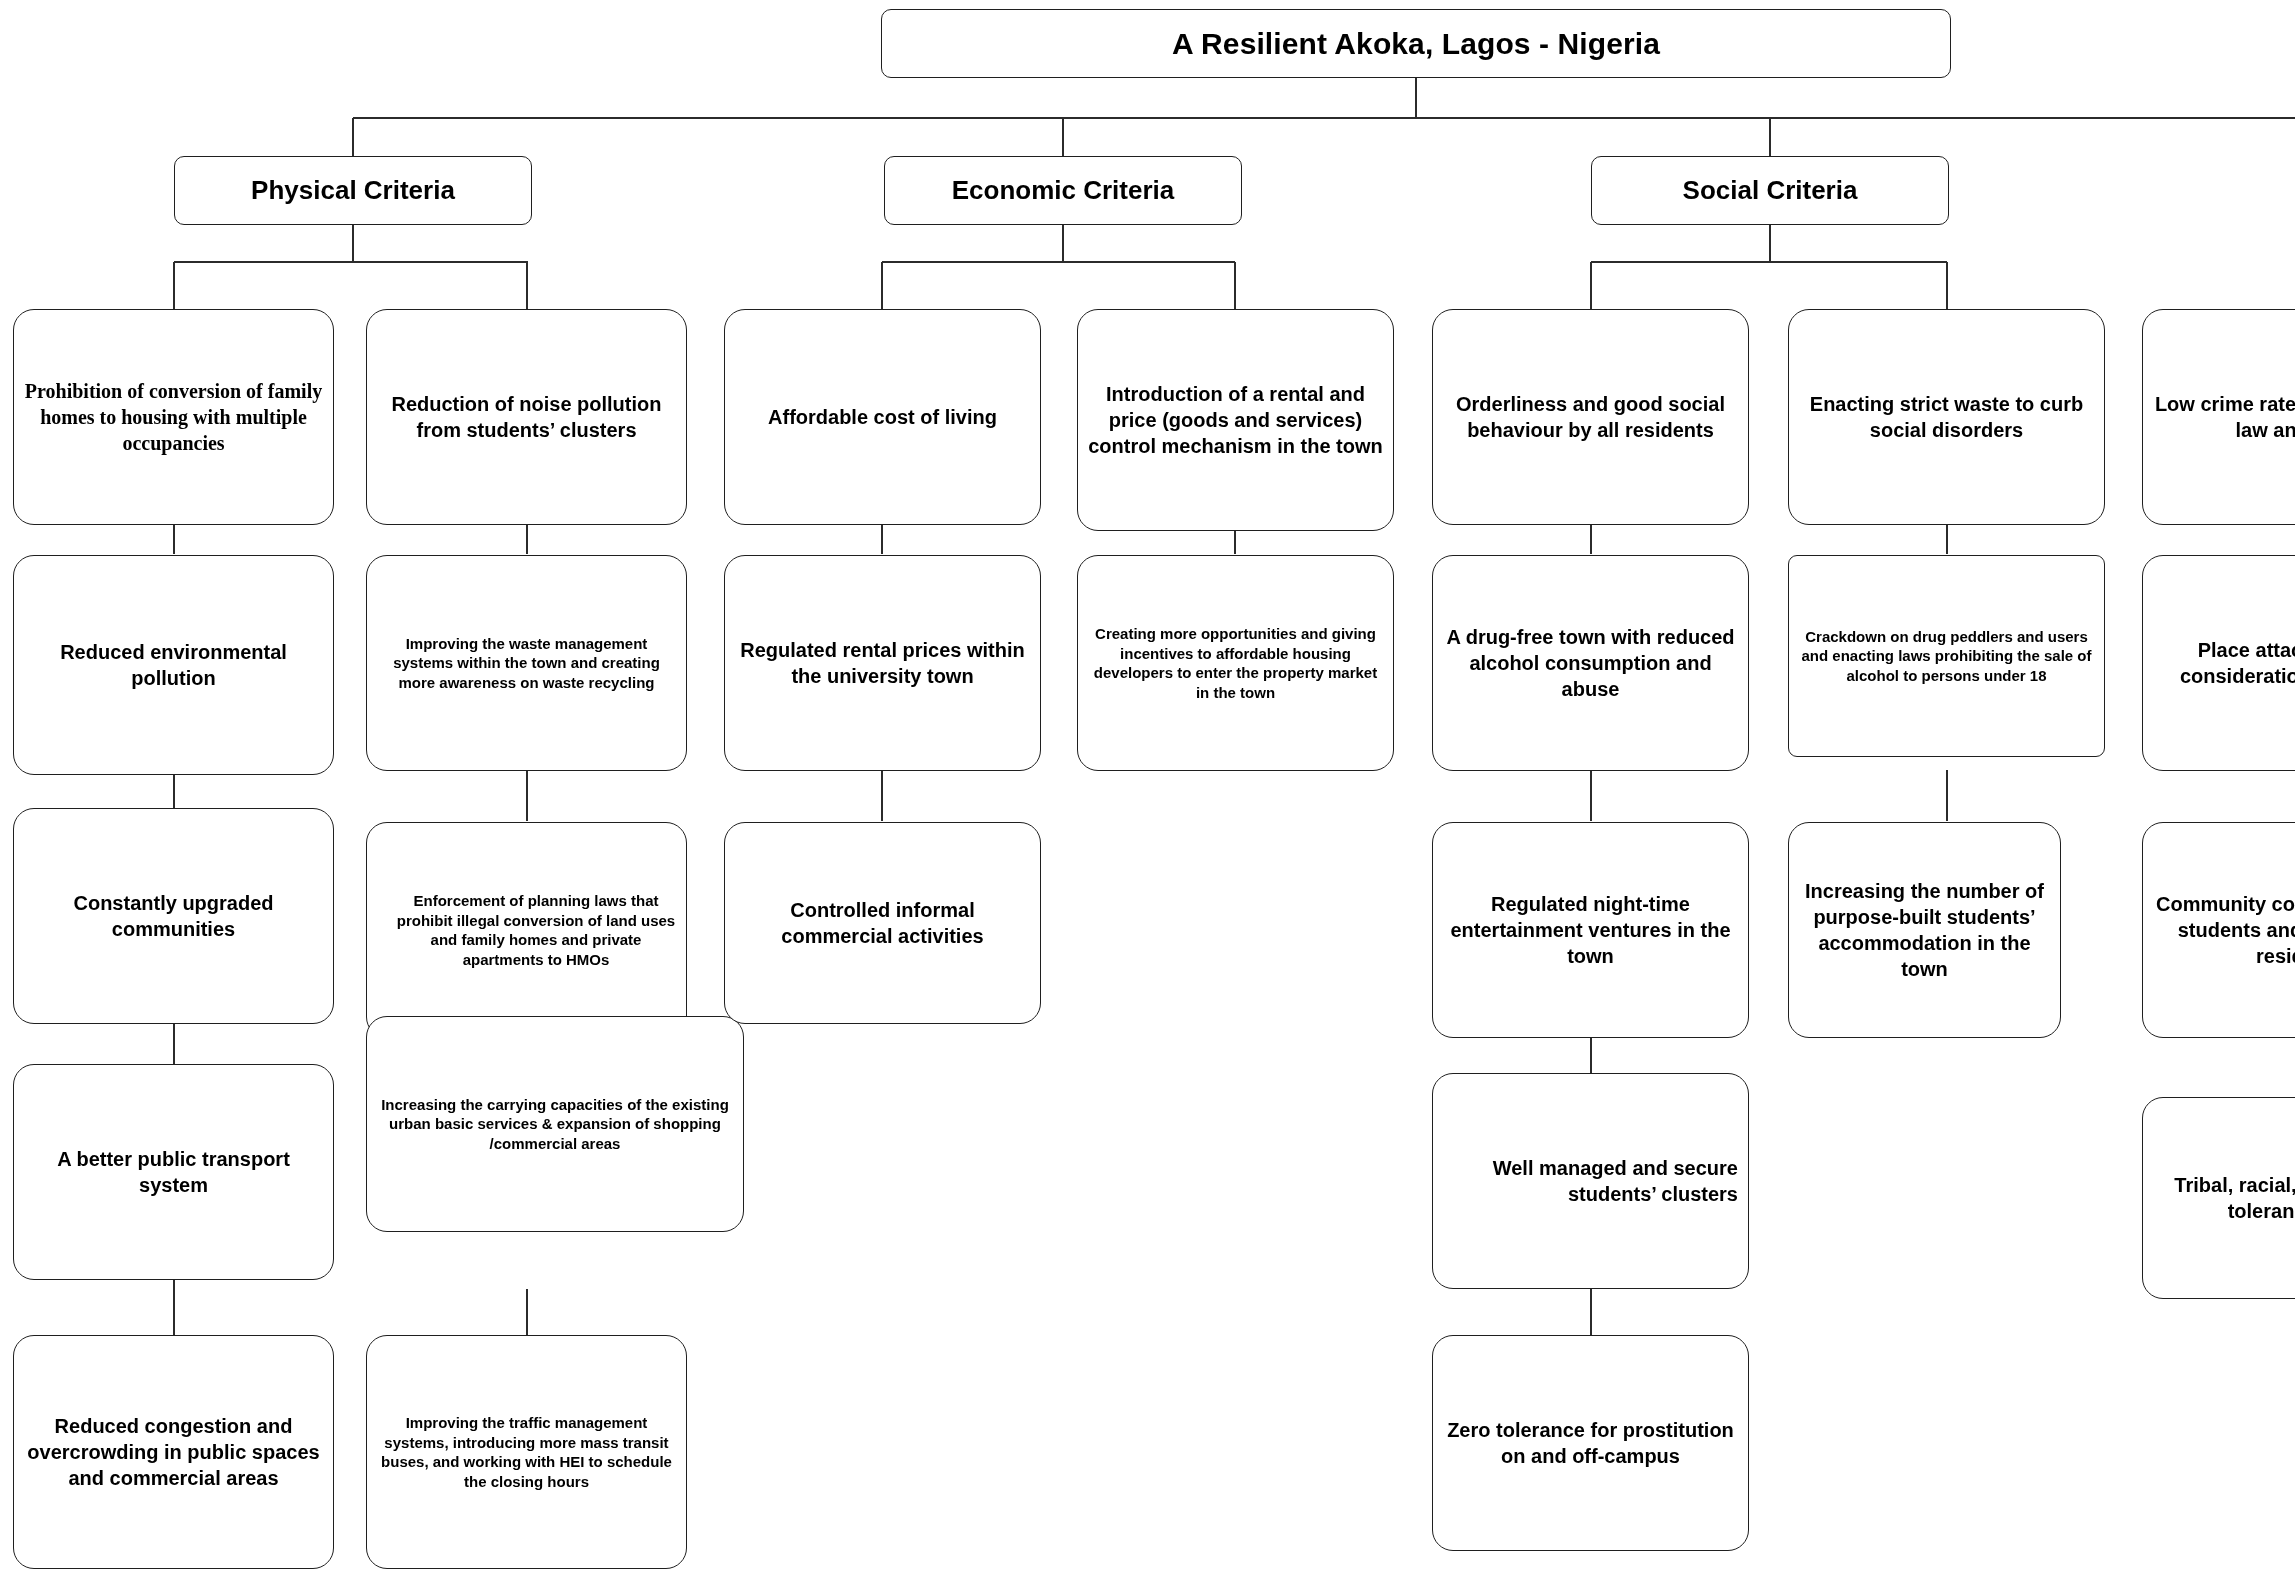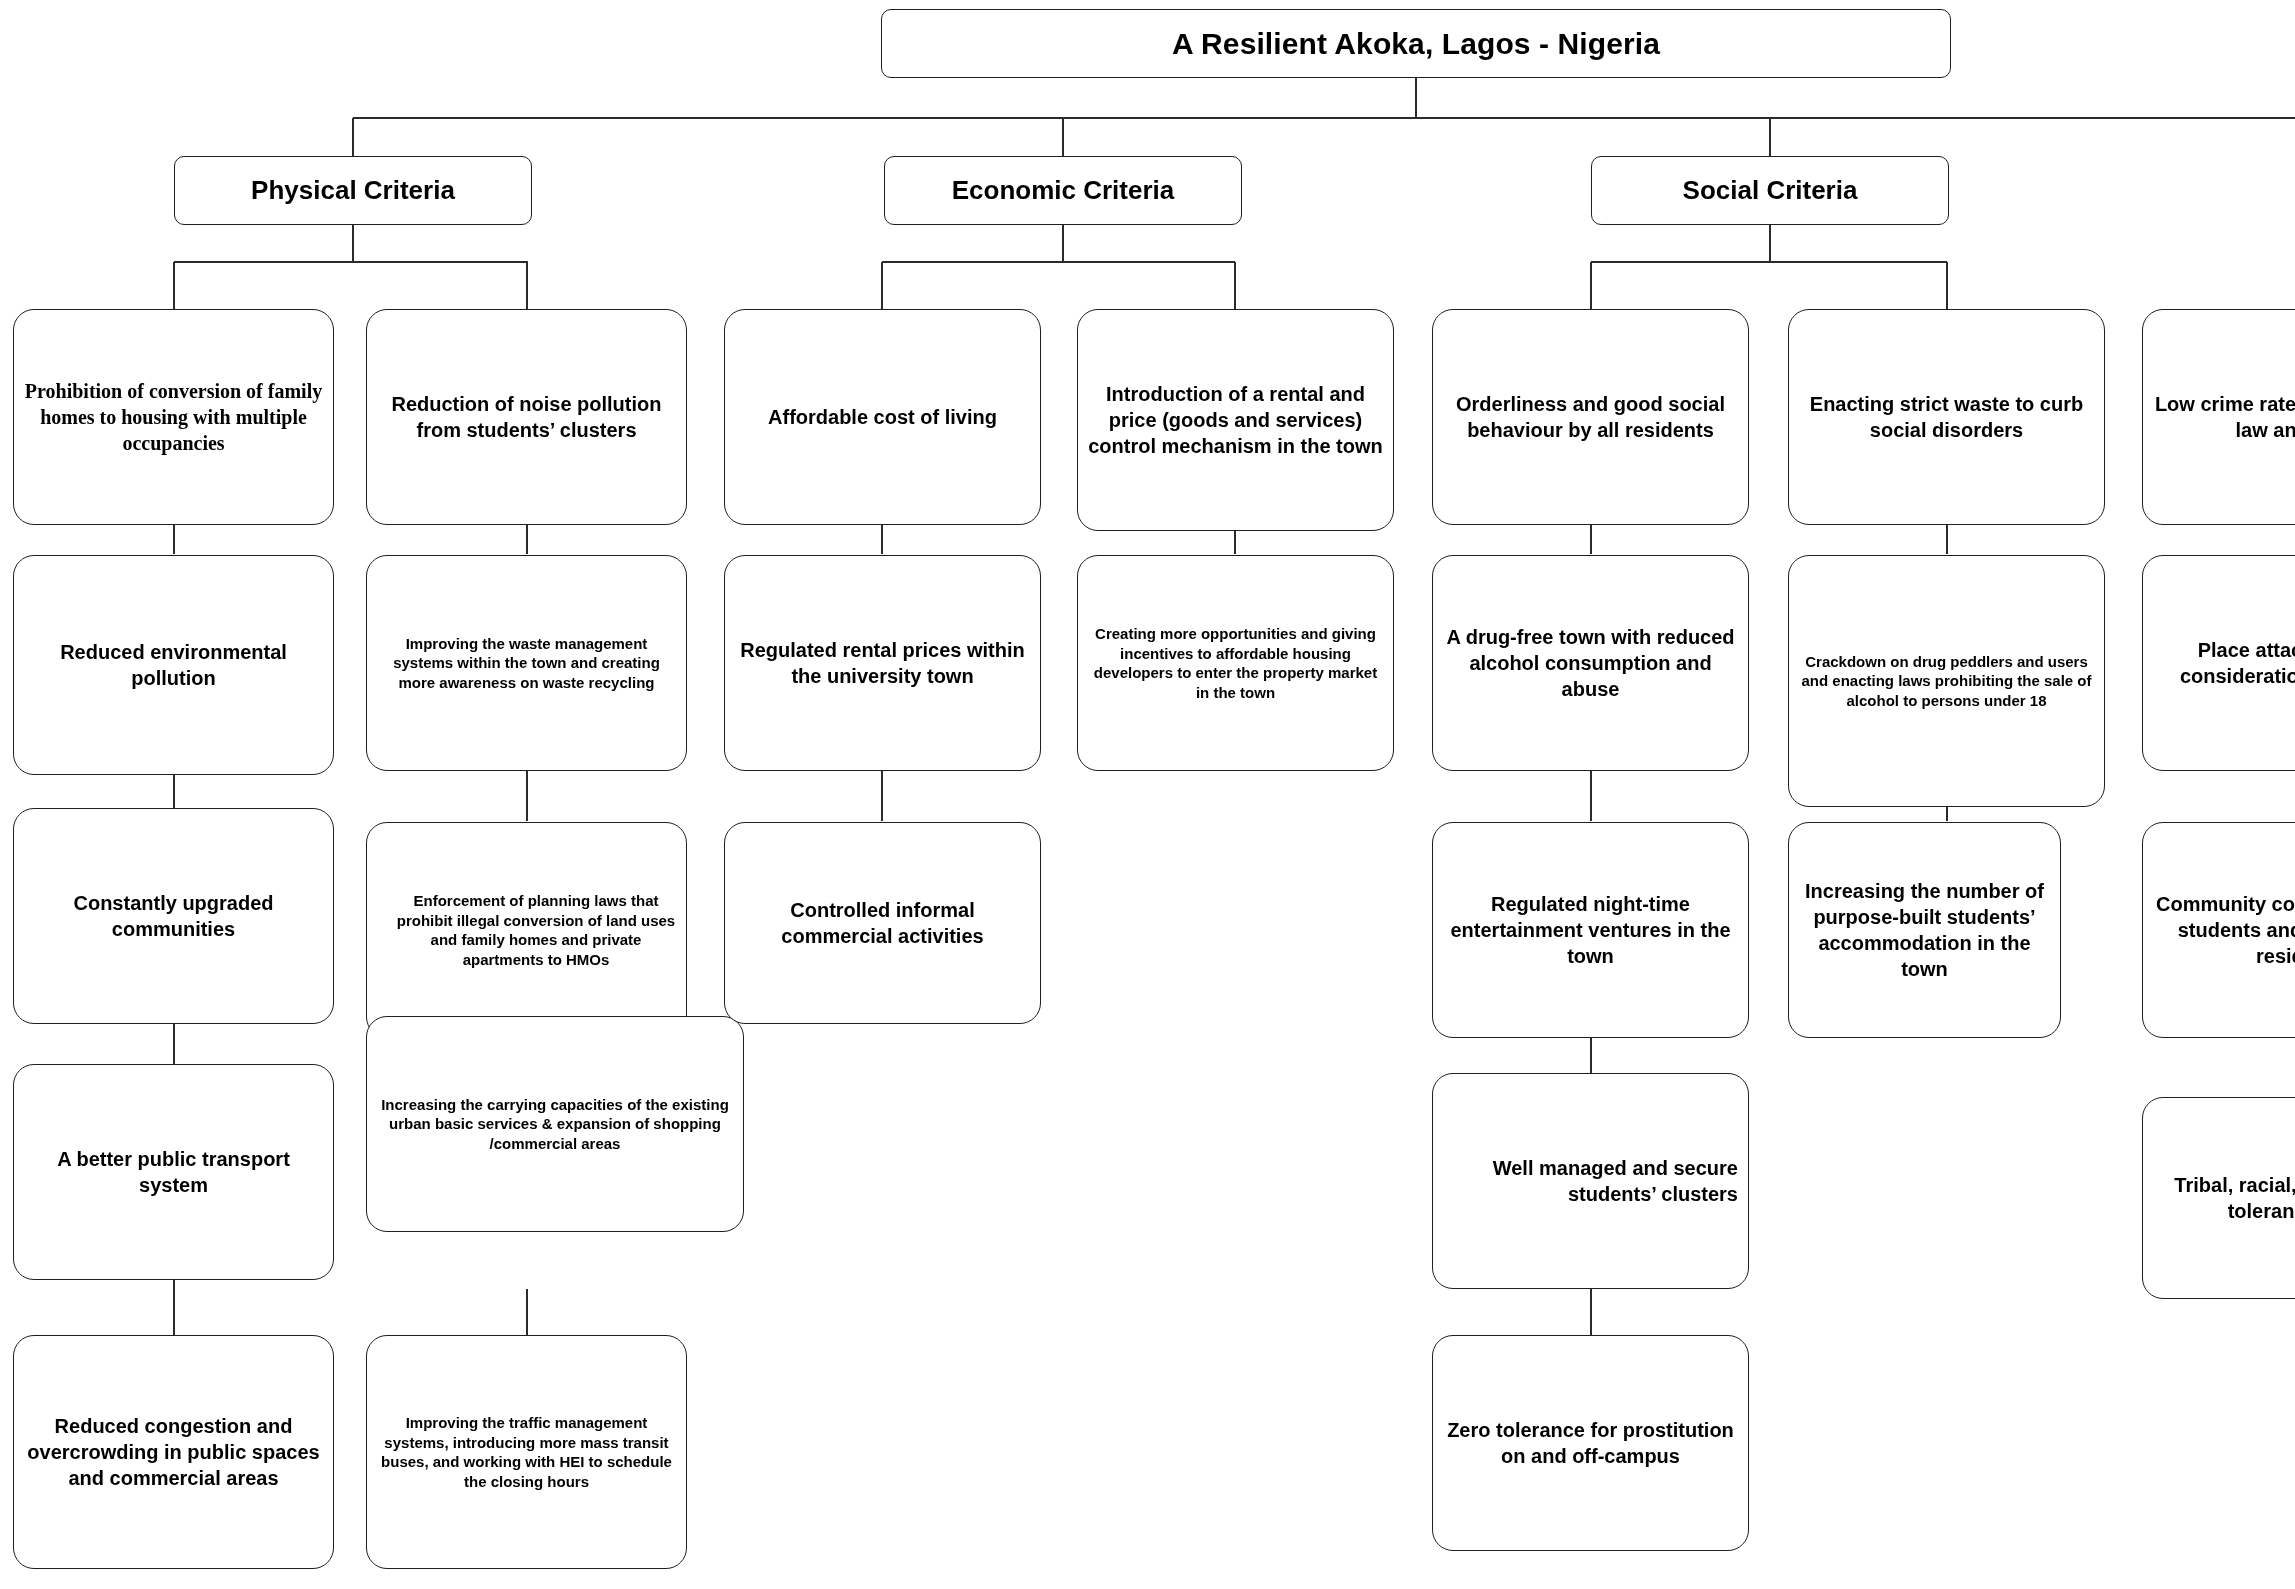--- a/index.html
+++ b/index.html
@@ -116,21 +116,21 @@
       <div class="node leaf" style="left: 724px; top: 555px; width: 317px; height: 216px;">Regulated rental prices within the university town</div>
       <div class="node leaf" style="left: 724px; top: 822px; width: 317px; height: 202px;">Controlled informal commercial activities</div>
       <div class="node leaf" style="left: 1077px; top: 309px; width: 317px; height: 222px;">Introduction of a rental and price (goods and services) control mechanism in the town</div>
       <div class="node leaf tight" style="left: 1077px; top: 555px; width: 317px; height: 216px;">Creating more opportunities and giving incentives to affordable housing developers to enter the property market in the town</div>
       <div class="node leaf" style="left: 1432px; top: 309px; width: 317px; height: 216px;">Orderliness and good social behaviour by all residents</div>
       <div class="node leaf" style="left: 1432px; top: 555px; width: 317px; height: 216px;">A drug-free town with reduced alcohol consumption and abuse</div>
       <div class="node leaf" style="left: 1432px; top: 822px; width: 317px; height: 216px;">Regulated night-time entertainment ventures in the town</div>
       <div class="node leaf" style="left: 1432px; top: 1073px; width: 317px; height: 216px; text-align: right;">Well managed and secure students’ clusters</div>
       <div class="node leaf" style="left: 1432px; top: 1335px; width: 317px; height: 216px;">Zero tolerance for prostitution on and off-campus</div>
       <div class="node leaf" style="left: 1788px; top: 309px; width: 317px; height: 216px;">Enacting strict waste to curb social disorders</div>
-      <div class="node leaf tight" style="left: 1788px; top: 555px; width: 317px; height: 252px;">Crackdown on drug peddlers and users and enacting laws prohibiting the sale of alcohol to persons under 18</div>
+      <div class="node leaf tight" style="left: 1788px; top: 555px; width: 317px; height: 202px; border-radius: 9px;">Crackdown on drug peddlers and users and enacting laws prohibiting the sale of alcohol to persons under 18</div>
       <div class="node leaf" style="left: 1788px; top: 822px; width: 273px; height: 216px;">Increasing the number of purpose-built students’ accommodation in the town</div>
       <div class="node leaf" style="left: 2142px; top: 309px; width: 317px; height: 216px;">Low crime rate and respect for law and order</div>
       <div class="node leaf" style="left: 2142px; top: 555px; width: 317px; height: 216px;">Place attachment and considerations for others</div>
       <div class="node leaf" style="left: 2142px; top: 822px; width: 317px; height: 216px;">Community cohesion between students and non-student residents</div>
       <div class="node leaf" style="left: 2142px; top: 1097px; width: 317px; height: 202px;">Tribal, racial, and religious tolerance by all</div>
     </div>
 </div>
 
 
 </body></html>

